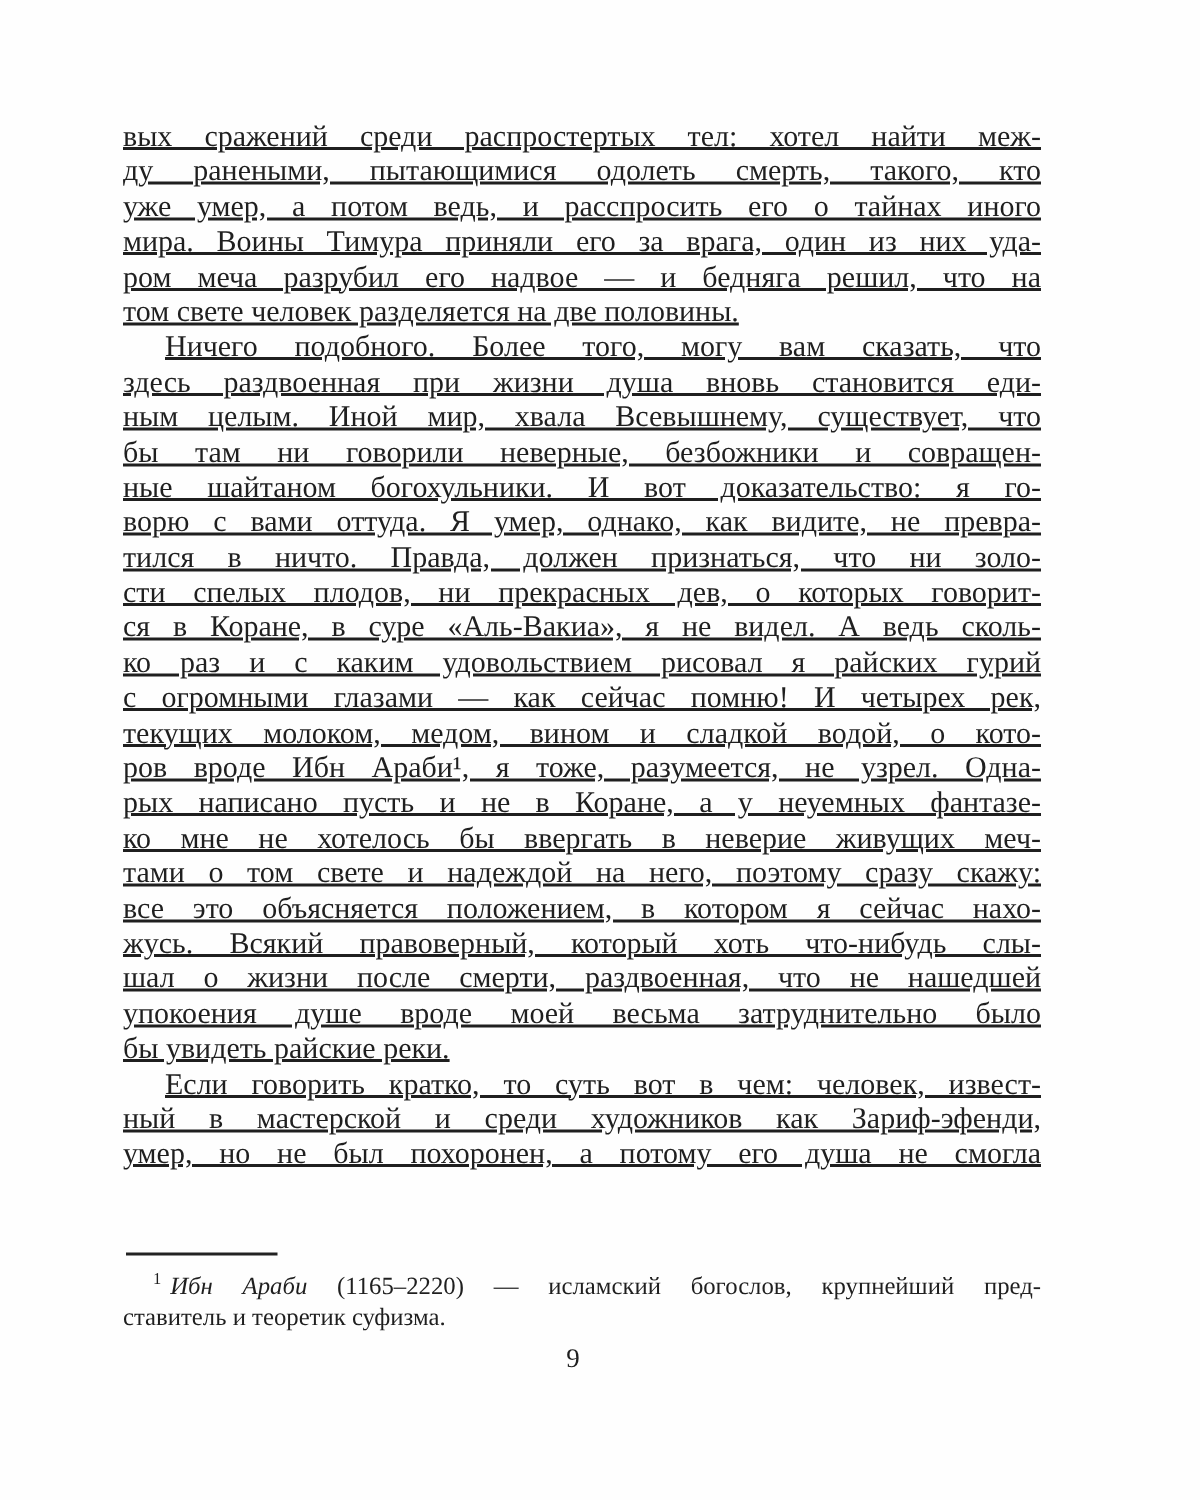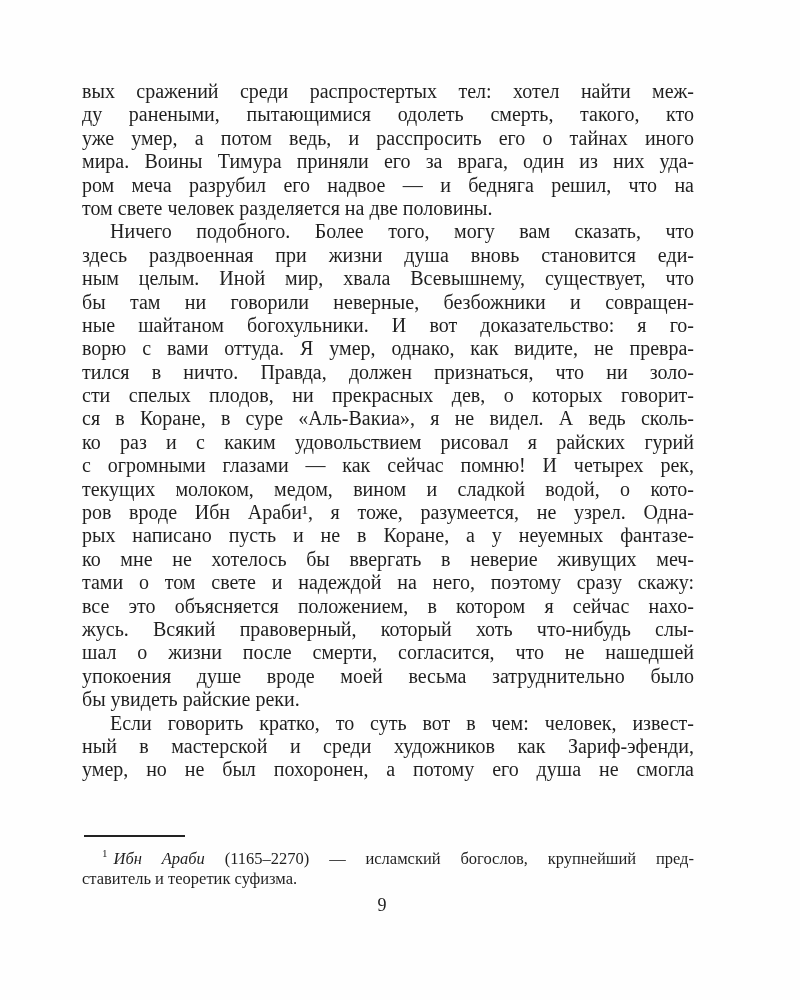--- a/index.html
+++ b/index.html
@@ -19,20 +19,21 @@
     position: absolute;
     left: 82px; top: 80px; width: 612px;
     font-size: 20px;
   }
   .line {
     line-height: 23.4px;
     height: 23.4px;
     text-align: justify;
     text-align-last: justify;
     white-space: normal;
+    text-decoration: underline;
   }
   .line.indent { text-indent: 28px; }
   .line.endline { text-align-last: left; }
   .fn-rule {
     position: absolute;
     left: 84px; top: 835px; width: 101px;
     border-top: 2px solid #222222;
   }
   .footnote {
     position: absolute;
@@ -81,30 +82,30 @@
       <div class="line">ся в Коране, в суре «Аль-Вакиа», я не видел. А ведь сколь-</div>
       <div class="line">ко раз и с каким удовольствием рисовал я райских гурий</div>
       <div class="line">с огромными глазами — как сейчас помню! И четырех рек,</div>
       <div class="line">текущих молоком, медом, вином и сладкой водой, о кото-</div>
       <div class="line">ров вроде Ибн Араби¹, я тоже, разумеется, не узрел. Одна-</div>
       <div class="line">рых написано пусть и не в Коране, а у неуемных фантазе-</div>
       <div class="line">ко мне не хотелось бы ввергать в неверие живущих меч-</div>
       <div class="line">тами о том свете и надеждой на него, поэтому сразу скажу:</div>
       <div class="line">все это объясняется положением, в котором я сейчас нахо-</div>
       <div class="line">жусь. Всякий правоверный, который хоть что-нибудь слы-</div>
-      <div class="line">шал о жизни после смерти, согласится, что не нашедшей</div>
+      <div class="line">шал о жизни после смерти, раздвоенная, что не нашедшей</div>
       <div class="line">упокоения душе вроде моей весьма затруднительно было</div>
       <div class="line endline">бы увидеть райские реки.</div>
       <div class="line indent">Если говорить кратко, то суть вот в чем: человек, извест-</div>
       <div class="line">ный в мастерской и среди художников как Зариф-эфенди,</div>
       <div class="line">умер, но не был похоронен, а потому его душа не смогла</div>
     </div>
 
   <div class="fn-rule"></div>
 
   <div class="footnote">
-    <div class="fn-line fn-first"><sup class="fn-marker">1</sup><i class="fn-term">Ибн Араби</i><span> (1165–2270) — исламский богослов, крупнейший пред-</span></div>
+    <div class="fn-line fn-first"><sup class="fn-marker">1</sup><i class="fn-term">Ибн Араби</i><span> (1165–2220) — исламский богослов, крупнейший пред-</span></div>
     <div class="fn-line fn-last">ставитель и теоретик суфизма.</div>
   </div>
 
   <div class="page-number">9</div>
 
 </div>
 
 </body></html>

